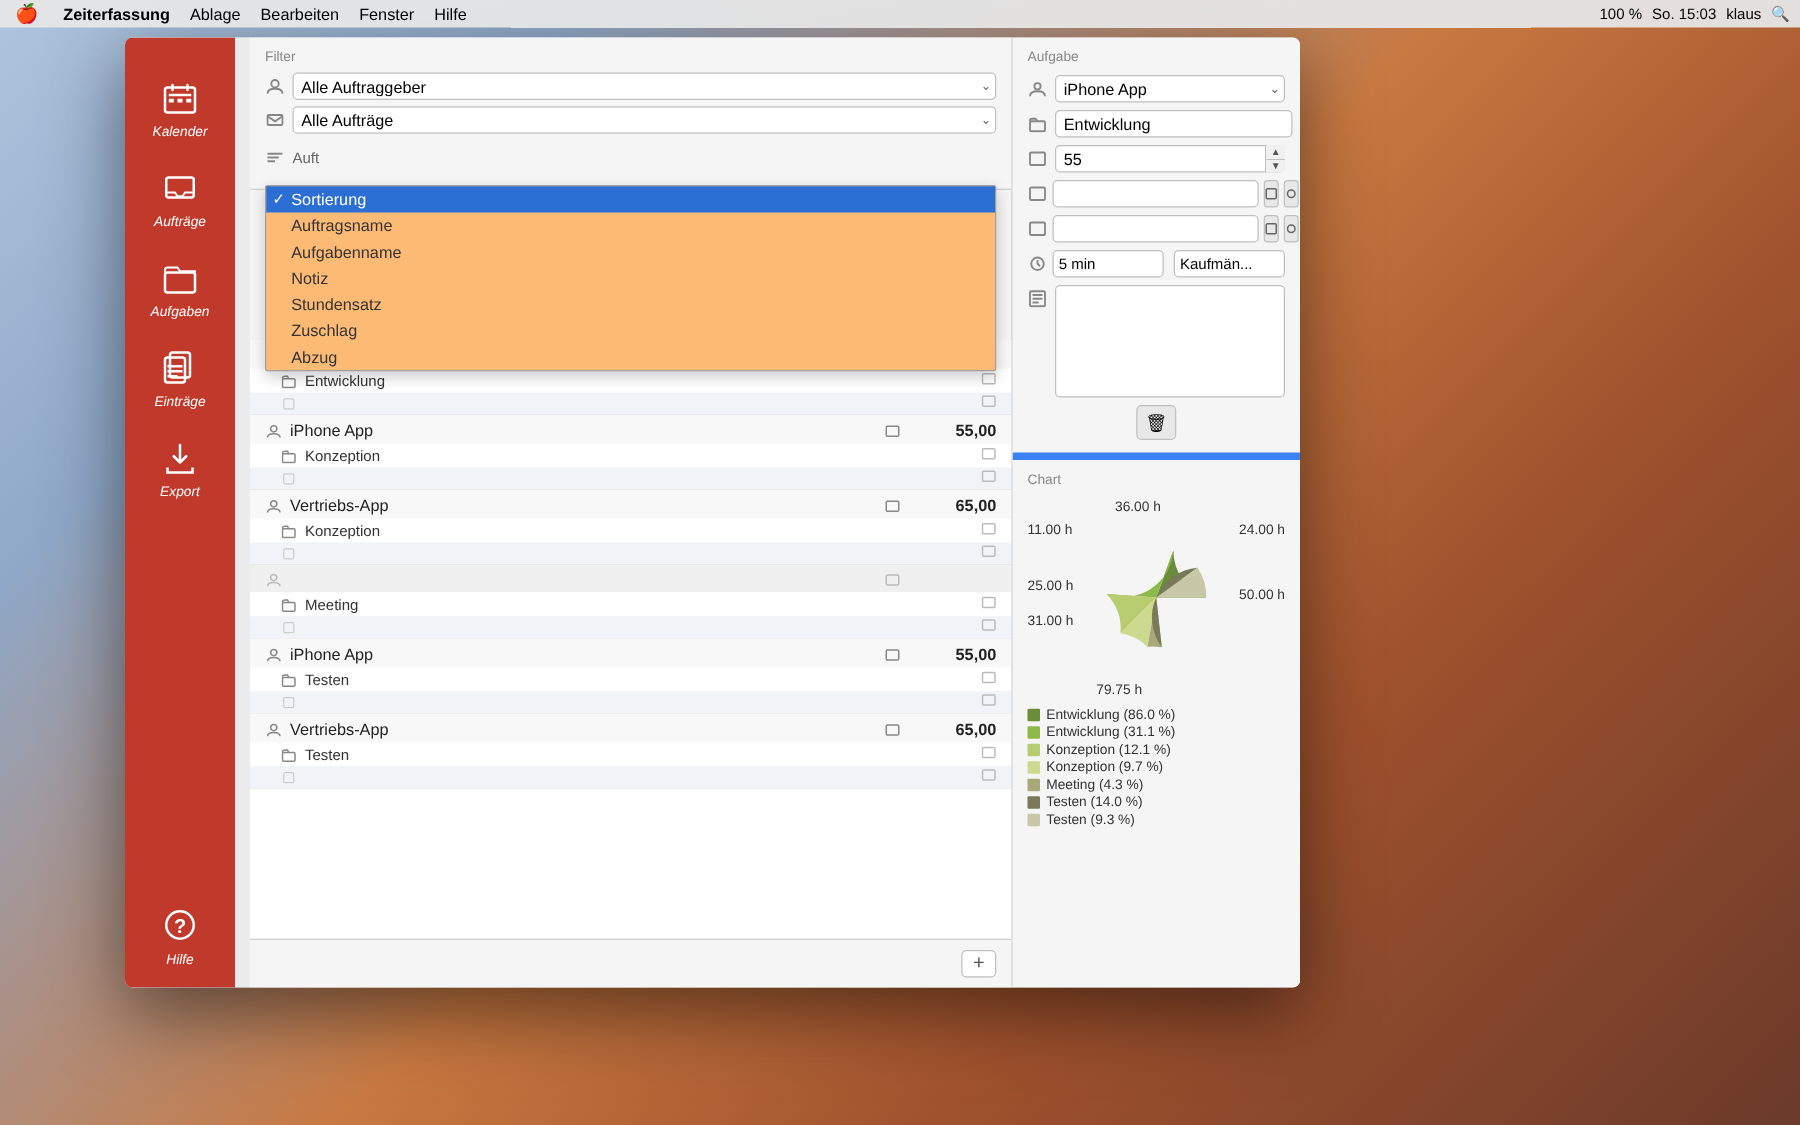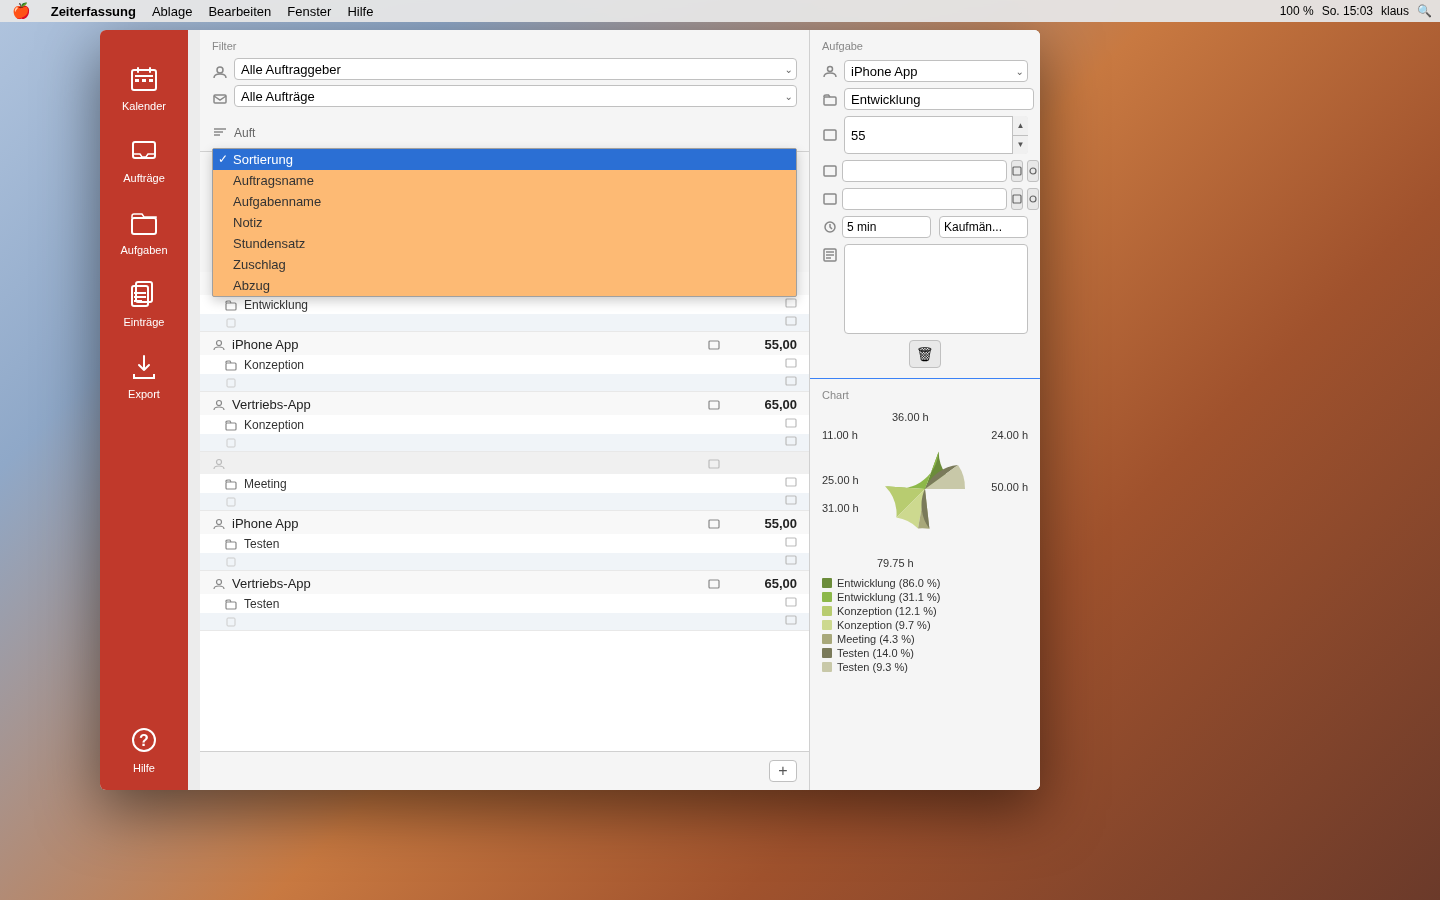--- a/index.html
+++ b/index.html
@@ -99,20 +99,21 @@
     .sidebar-icon {
       width: 36px;
       height: 36px;
       display: flex;
       align-items: center;
       justify-content: center;
     }
     .sidebar-label {
       font-size: 11px;
       color: white;
+      font-style: italic;
     }
     .sidebar-spacer { flex: 1; }
     .sidebar-bottom {
       padding-bottom: 16px;
     }
 
     
     .main-content {
       flex: 1;
       display: flex;
@@ -137,21 +138,21 @@
       padding: 10px 12px 6px 12px;
       border-bottom: 1px solid #d0d0d0;
     }
     .filter-label {
       font-size: 11px;
       color: #888;
       margin-bottom: 6px;
     }
     .filter-row {
       display: flex;
-      align-items: flex-end;
+      align-items: center;
       gap: 6px;
       margin-bottom: 5px;
     }
     .filter-icon {
       width: 16px;
       height: 16px;
       color: #888;
       flex-shrink: 0;
       display: flex;
       align-items: center;
@@ -324,21 +325,21 @@
       width: 230px;
       display: flex;
       flex-direction: column;
       background: #f5f5f5;
       flex-shrink: 0;
     }
 
     
     .task-section {
       padding: 10px 12px;
-      border-bottom: 1px solid #3b82f6;
+      border-bottom: 6px solid #3b82f6;
     }
     .task-section-title {
       font-size: 11px;
       color: #888;
       margin-bottom: 8px;
     }
     .task-row {
       display: flex;
       align-items: center;
       gap: 6px;
@@ -373,21 +374,21 @@
       border-radius: 4px;
       padding: 0 6px;
       font-size: 13px;
     }
     .task-number-wrapper {
       flex: 1;
       position: relative;
     }
     .task-number-input {
       width: 100%;
-      height: 38px;
+      height: 22px;
       background: white;
       border: 1px solid #c0c0c0;
       border-radius: 4px;
       padding: 0 18px 0 6px;
       font-size: 13px;
     }
     .stepper {
       position: absolute;
       right: 0; top: 0; bottom: 0;
       width: 16px;

